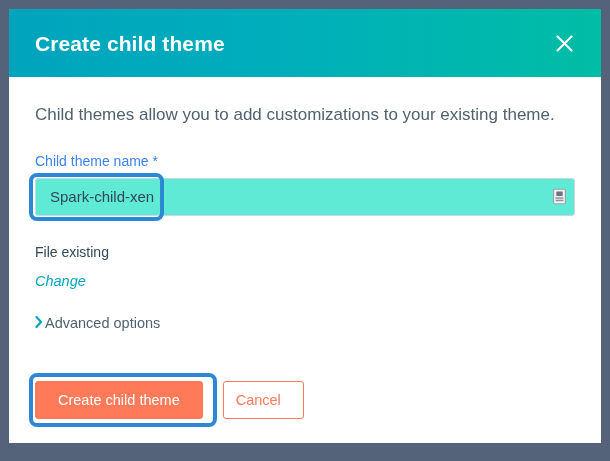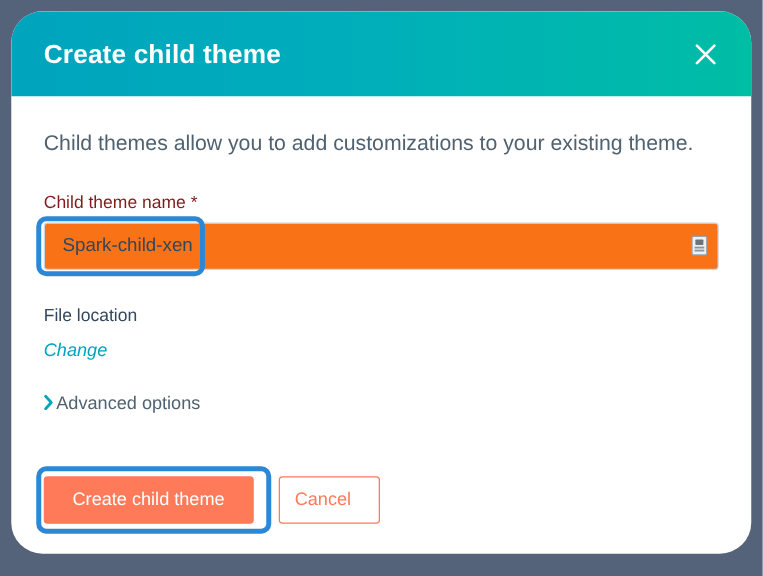--- a/index.html
+++ b/index.html
@@ -25,21 +25,20 @@
   }
 
   
   #modal {
     width: 100%;
     height: 100%;
     background: #ffffff;
     display: flex;
     flex-direction: column;
     overflow: hidden;
-    border-radius: 25px;
   }
 
   
   #modal-header {
     height: 68px;
     flex: 0 0 68px;
     background: linear-gradient(90deg, #00a4bd 0%, #00aebb 45%, #00bda5 100%);
     display: flex;
     align-items: center;
     justify-content: space-between;
@@ -75,35 +74,35 @@
 
   .desc {
     font-size: 17px;
     color: #50626f;
     line-height: 1.35;
     margin-bottom: 26px;
   }
 
   .field-label {
     font-size: 14px;
-    color: #7f1d1d;
+    color: #3b82f6;
     margin-bottom: 9px;
   }
 
   
   .input-wrap {
     position: relative;
     height: 38px;
     margin-bottom: 28px;
   }
 
   .text-input {
     width: 100%;
     height: 38px;
-    background: #f97316;
+    background: #5eead4;
     border: 1px solid #cbd6e2;
     border-radius: 3px;
     font-family: "Liberation Sans", sans-serif;
     font-size: 15px;
     color: #33475b;
     padding: 0 34px 0 14px;
     outline: none;
   }
 
   
@@ -255,21 +254,21 @@
           <svg width="13" height="16" viewBox="0 0 13 16" aria-hidden="true">
             <rect x="0.6" y="0.6" width="11.8" height="14.8" rx="1.2" fill="#f0f0f0" stroke="#9aa3ad" stroke-width="1.1"></rect>
             <rect x="3.3" y="3" width="6.4" height="4.4" rx="0.6" fill="#6b747d"></rect>
             <rect x="2.6" y="8.8" width="7.8" height="1.5" fill="#8d959e"></rect>
             <rect x="2.6" y="11.2" width="7.8" height="1.5" fill="#8d959e"></rect>
           </svg>
         </span>
         <div class="annot-input"></div>
       </div>
 
-      <div class="section-label">File location</div>
+      <div class="section-label">File existing</div>
 
 
       <a class="change-link" href="#">Change</a>
 
       <div class="advanced-row">
         <span class="chevron">
           <svg width="8" height="12" viewBox="0 0 8 12" aria-hidden="true">
             <path d="M1.5 1 L6 6 L1.5 11" stroke="#00a4bd" stroke-width="2.2" fill="none" stroke-linecap="round" stroke-linejoin="round"></path>
           </svg>
         </span>

